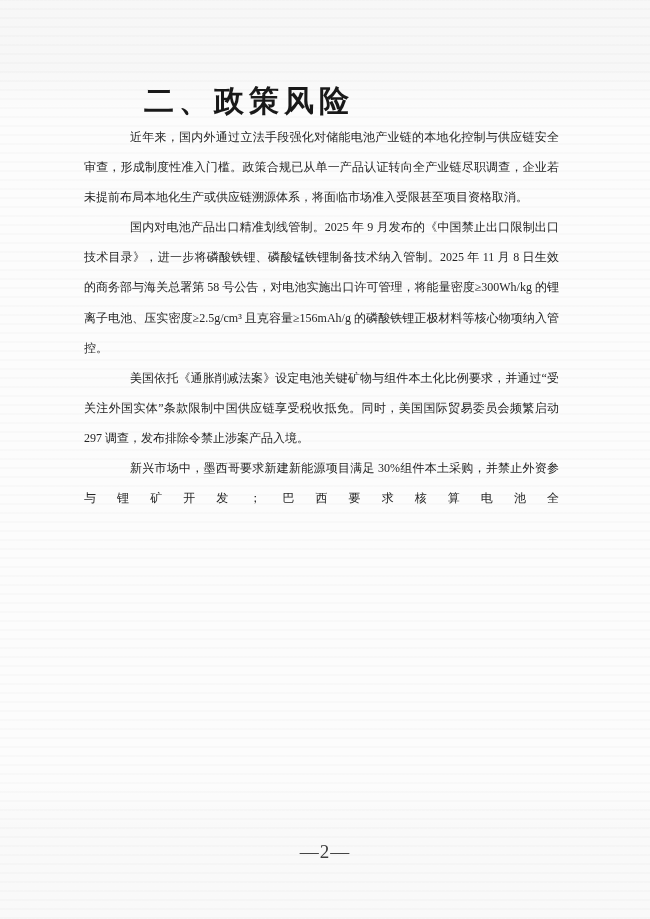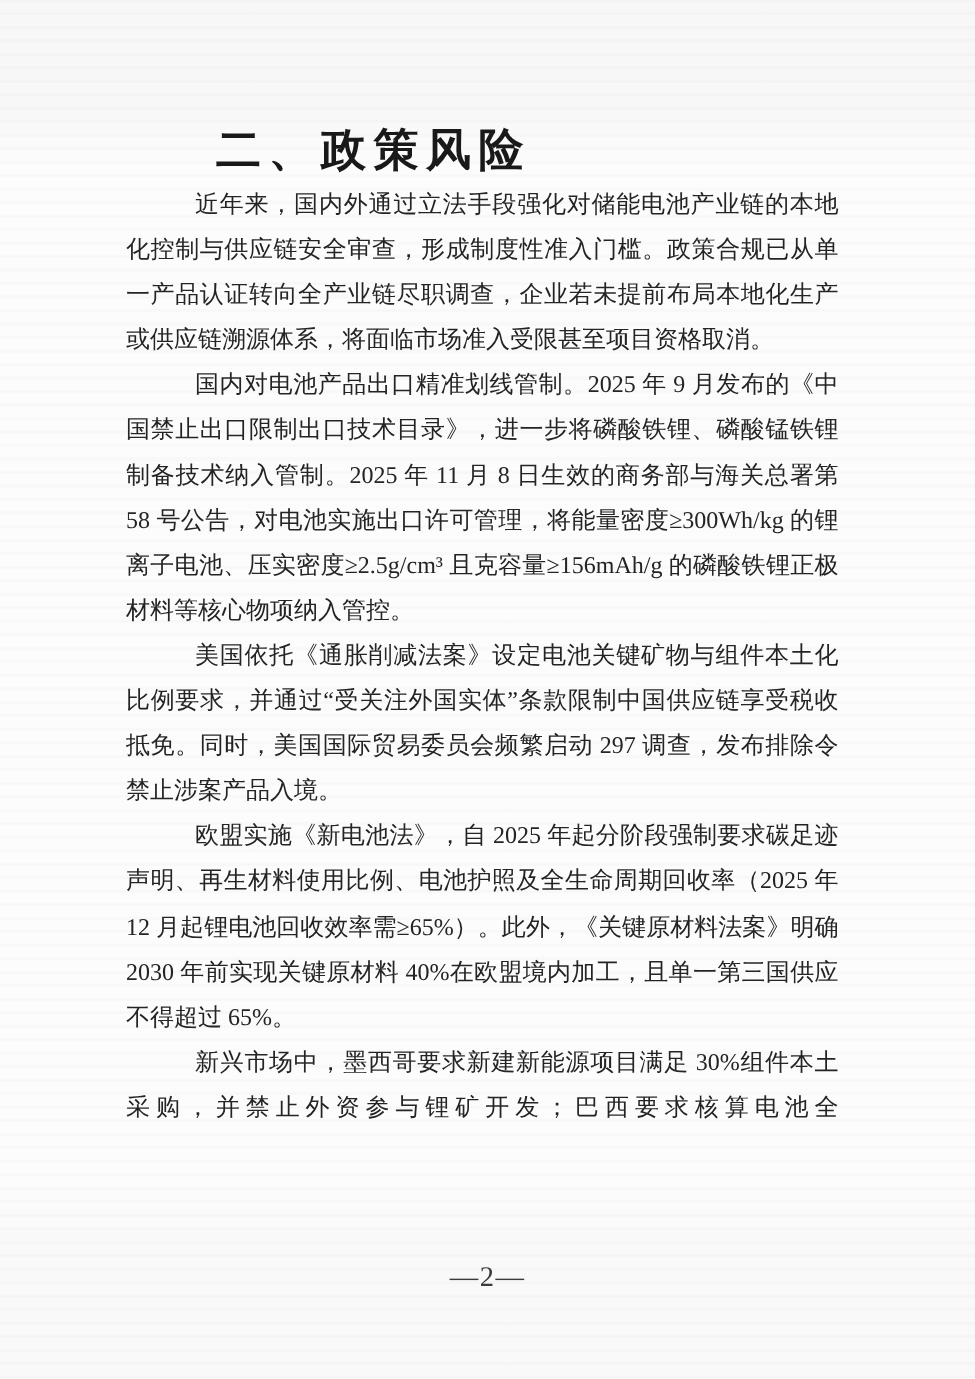--- a/index.html
+++ b/index.html
@@ -38,21 +38,21 @@
   .heading {
     font-family: "Liberation Sans", "DejaVu Sans", sans-serif;
     font-weight: 700;
     font-size: 30px;
     line-height: 30px;
     letter-spacing: 5px;
     margin: 0 0 6px 60px;
     color: #191919;
   }
   .para {
-    font-size: 16px;
+    font-size: 12px;
     line-height: 30.1px;
     text-align: justify;
     text-justify: inter-character;
     text-indent: 46px;
     margin: 0;
     color: #242424;
   }
   
   .para.continued {
     text-align-last: justify;
@@ -76,18 +76,17 @@
 
 <div class="content">
   <h2 class="heading">二、政策风险</h2>
 
   <p class="para">近年来，国内外通过立法手段强化对储能电池产业链的本地化控制与供应链安全审查，形成制度性准入门槛。政策合规已从单一产品认证转向全产业链尽职调查，企业若未提前布局本地化生产或供应链溯源体系，将面临市场准入受限甚至项目资格取消。</p>
 
   <p class="para">国内对电池产品出口精准划线管制。2025 年 9 月发布的《中国禁止出口限制出口技术目录》，进一步将磷酸铁锂、磷酸锰铁锂制备技术纳入管制。2025 年 11 月 8 日生效的商务部与海关总署第 58 号公告，对电池实施出口许可管理，将能量密度≥300Wh/kg 的锂离子电池、压实密度≥2.5g/cm³ 且克容量≥156mAh/g 的磷酸铁锂正极材料等核心物项纳入管控。</p>
 
   <p class="para">美国依托《通胀削减法案》设定电池关键矿物与组件本土化比例要求，并通过“受关注外国实体”条款限制中国供应链享受税收抵免。同时，美国国际贸易委员会频繁启动 297 调查，发布排除令禁止涉案产品入境。</p>
 
-  <p class="para">欧盟实施《新电池法》，自 2025 年起分阶段强制要求碳足迹声明、再生材料使用比例、电池护照及全生命周期回收率（2025 年 12 月起锂电池回收效率需≥65%）。此外，《关键原材料法案》明确 2030 年前实现关键原材料 40%在欧盟境内加工，且单一第三国供应不得超过 65%。</p>
 
   <p class="para continued">新兴市场中，墨西哥要求新建新能源项目满足 30%组件本土采购，并禁止外资参与锂矿开发；巴西要求核算电池全</p>
 </div>
 
 <div class="page-footer">—2—</div>
 
 </body></html>

